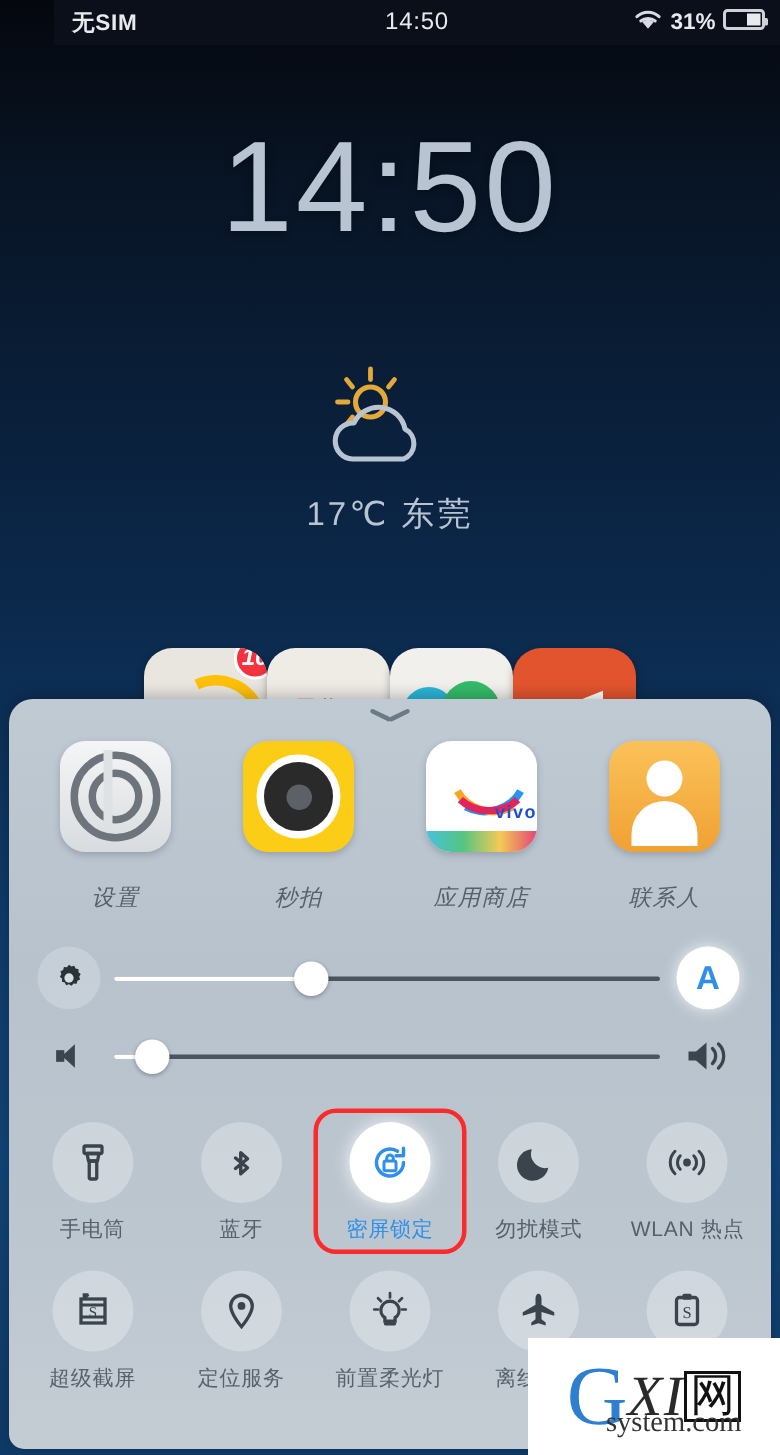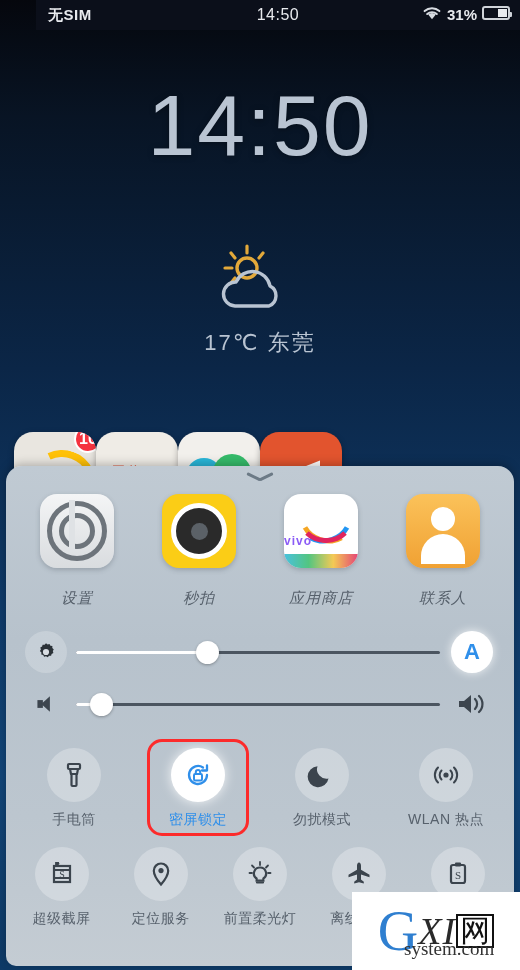--- a/index.html
+++ b/index.html
@@ -37,21 +37,21 @@
   .date{
     position:absolute;top:196px;left:0;right:0;text-align:center;
     font-size:22px;color:#b9c4d2;letter-spacing:3px;
   }
   .weather-icon{position:absolute;top:244px;left:0;right:0;display:flex;justify-content:center;}
   .weather-text{
     position:absolute;top:328px;left:0;right:0;text-align:center;
     font-size:22px;color:#b9c4d2;letter-spacing:2px;
   }
   
-  .homerow{position:absolute;top:432px;left:0;right:0;height:60px;display:flex;justify-content:flex-start;padding:0 14px;box-sizing:border-box;}
+  .homerow{position:absolute;top:432px;left:0;right:0;height:60px;display:flex;justify-content:center;padding:0 14px;box-sizing:border-box;font-style:italic;}
   .homeicon{width:82px;height:82px;border-radius:19px;position:relative;box-shadow:0 2px 6px rgba(0,0,0,.3);}
   .hi-browser{background:#e9e6e0;overflow:hidden;}
   .hi-browser .arc{position:absolute;left:14px;top:18px;width:54px;height:54px;border-radius:50%;
     border:7px solid transparent;border-left-color:#2196f3;border-bottom-color:#4caf50;transform:rotate(-25deg);}
   .hi-browser .arc2{position:absolute;left:14px;top:18px;width:54px;height:54px;border-radius:50%;
     border:7px solid transparent;border-right-color:#f44336;border-top-color:#ffc107;transform:rotate(20deg);}
   .badge{
     position:absolute;right:-6px;top:-7px;min-width:28px;height:28px;border-radius:14px;
     background:#f5333f;color:#fff;font-size:16px;font-weight:bold;
     display:flex;align-items:center;justify-content:center;border:2px solid #fff;box-sizing:border-box;
@@ -89,21 +89,21 @@
   .ic-cam{background:#fbcd16;display:flex;align-items:center;justify-content:center;}
   .ic-cam .lens{width:46px;height:46px;border-radius:50%;background:#2a2a2a;border:5px solid #fff;display:flex;align-items:center;justify-content:center;}
   .ic-cam .lens i{width:17px;height:17px;border-radius:50%;background:#5b6167;display:block;}
   .ic-store{background:#fff;position:relative;}
   .ic-store .smile{position:absolute;left:13px;top:9px;width:48px;height:30px;border:5px solid transparent;
     border-bottom:5px solid #e0245e;border-radius:0 0 28px 28px;}
   .ic-store .smile2{position:absolute;left:13px;top:9px;width:48px;height:30px;border:5px solid transparent;
     border-bottom:5px solid #2196f3;border-radius:0 0 28px 28px;transform:rotate(-16deg);}
   .ic-store .smile3{position:absolute;left:13px;top:9px;width:48px;height:30px;border:5px solid transparent;
     border-bottom:5px solid #f5a623;border-radius:0 0 28px 28px;transform:rotate(16deg);}
-  .ic-store .txt{position:absolute;left:0;right:0;top:40px;text-align:left;font-size:12px;color:#8b5cf6;letter-spacing:1px;font-weight:bold;}
+  .ic-store .txt{position:absolute;left:0;right:0;top:40px;text-align:right;font-size:12px;color:#1d4ed8;letter-spacing:1px;font-weight:bold;}
   .ic-store .hill{position:absolute;bottom:0;left:0;right:0;height:14px;
     background:linear-gradient(90deg,#29b6d8,#35bb6a,#f2c037,#e0245e);border-radius:0 0 17px 17px;opacity:.85;}
   .ic-contacts{background:linear-gradient(180deg,#fbc25a,#f0a133);display:flex;align-items:flex-end;justify-content:center;}
   .ic-contacts .head{position:relative;width:100%;height:100%;}
   .ic-contacts .head:before{content:"";position:absolute;left:50%;top:13px;width:24px;height:24px;margin-left:-12px;border-radius:50%;background:#fff;}
   .ic-contacts .head:after{content:"";position:absolute;left:50%;top:40px;width:44px;height:30px;margin-left:-22px;border-radius:22px 22px 0 0;background:#fff;}
   
   .slider-row{display:flex;align-items:center;padding:0 16px;height:52px;}
   .slider-row.first{margin-top:18px;}
   .sl-left{width:48px;display:flex;justify-content:center;}
@@ -285,20 +285,28 @@
           <span class="tcirc">
             <svg class="gl" viewBox="0 0 30 30">
               <rect x="9" y="4" width="12" height="5" rx="1" fill="none" stroke="#3b444d" stroke-width="2.2"></rect>
               <path d="M11 9 h8 l-1 5 h-6 Z" fill="none" stroke="#3b444d" stroke-width="2.2" stroke-linejoin="round"></path>
               <rect x="12.5" y="14" width="5" height="12" rx="1" fill="none" stroke="#3b444d" stroke-width="2.2"></rect>
             </svg>
           </span>
           <span class="tlbl">手电筒</span>
         </div>
 
+        <div class="tg">
+          <span class="tcirc">
+            <svg class="gl" viewBox="0 0 30 30">
+              <path d="M11 9 l8 6.5 -4.5 4 V5.5 l4.5 4 -8 6.5" fill="none" stroke="#3b444d" stroke-width="2.3" stroke-linejoin="round" stroke-linecap="round" transform="translate(0,3)"></path>
+            </svg>
+          </span>
+          <span class="tlbl">蓝牙</span>
+        </div>
 
         <div class="tg active sel">
           <span class="tcirc">
             <svg class="gl" viewBox="0 0 30 30">
               <path d="M24 15 a9 9 0 1 1 -4-7.5" fill="none" stroke="#2f8fea" stroke-width="2.3" stroke-linecap="round"></path>
               <path d="M24 5.5 v5 h-5" fill="none" stroke="#2f8fea" stroke-width="2.3" stroke-linecap="round" stroke-linejoin="round"></path>
               <rect x="11" y="14" width="8" height="6.5" rx="1.2" fill="none" stroke="#2f8fea" stroke-width="2"></rect>
               <path d="M12.8 14 v-1.8 a2.2 2.2 0 0 1 4.4 0 V14" fill="none" stroke="#2f8fea" stroke-width="2"></path>
             </svg>
           </span>

